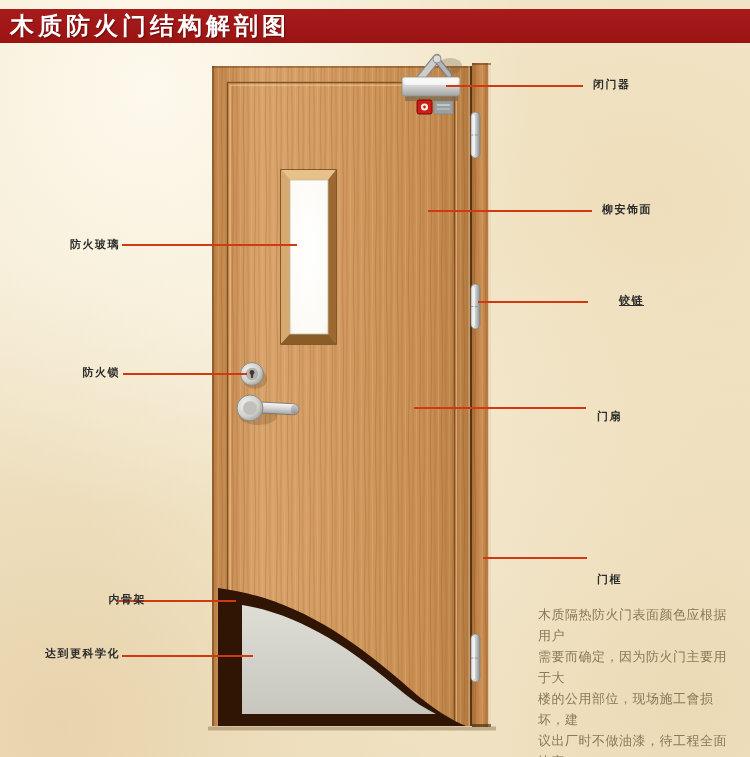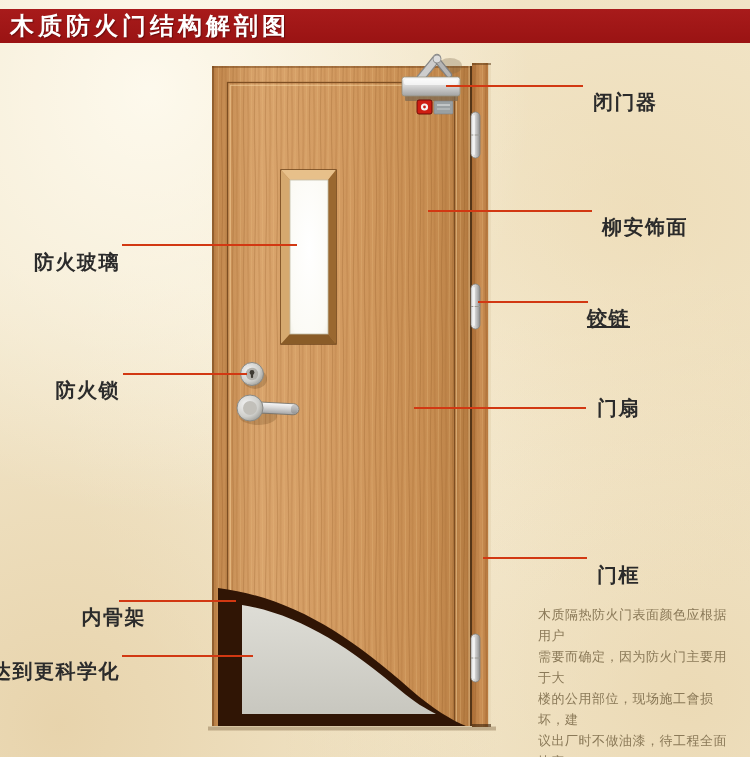--- a/index.html
+++ b/index.html
@@ -17,22 +17,22 @@
   .title-bar{
     position:absolute;left:0;top:9px;width:750px;height:34px;
     background:linear-gradient(#a81b1b,#9a1313);
     color:#ffffff;font-size:24px;font-weight:bold;line-height:34px;
     padding-left:10px;box-sizing:border-box;letter-spacing:4px;
     text-shadow:1px 1px 1px rgba(60,0,0,.5);
   }
   .door-svg{position:absolute;left:195px;top:48px;}
   .line{position:absolute;height:2px;background:#d23812;}
   .label{
-    position:absolute;font-size:20px;font-weight:600;color:#2b2b2b;
-    letter-spacing:1.5px;white-space:nowrap;margin-top:12px;
+    position:absolute;font-size:11px;font-weight:600;color:#2b2b2b;
+    letter-spacing:1.5px;white-space:nowrap;
   }
   .label-left{text-align:center;}
   .note{
     position:absolute;left:538px;top:604px;width:200px;
     font-size:13px;line-height:21px;color:#8a7958;
     white-space:pre-line;letter-spacing:.5px;
   }
 </style>
 </head>
 <body>
@@ -187,23 +187,23 @@
   <div class="line" style="left:478px;top:301px;width:110px;"></div>
   <div class="line" style="left:414px;top:407px;width:172px;"></div>
   <div class="line" style="left:483px;top:557px;width:104px;"></div>
   <div class="line" style="left:122px;top:244px;width:175px;"></div>
   <div class="line" style="left:123px;top:373px;width:124px;"></div>
   <div class="line" style="left:119px;top:600px;width:117px;"></div>
   <div class="line" style="left:122px;top:655px;width:131px;"></div>
 
   <div class="label" style="left:593px;top:77px;">闭门器</div>
   <div class="label" style="left:602px;top:202px;">柳安饰面</div>
-  <div class="label" style="left:587px;top:293px;text-decoration:underline;">铰链</div>
-  <div class="label" style="left:597px;top:383px;">门扇</div>
-  <div class="label" style="left:597px;top:550px;">门框</div>
+  <div class="label" style="left:619px;top:293px;text-decoration:underline;">铰链</div>
+  <div class="label" style="left:597px;top:409px;">门扇</div>
+  <div class="label" style="left:597px;top:572px;">门框</div>
 
   <div class="label label-left" style="right:630px;top:237px;">防火玻璃</div>
   <div class="label label-left" style="right:630px;top:365px;">防火锁</div>
   <div class="label label-left" style="right:604px;top:592px;">内骨架</div>
   <div class="label label-left" style="right:630px;top:646px;">达到更科学化</div>
 
   <div class="note">木质隔热防火门表面颜色应根据用户
 需要而确定，因为防火门主要用于大
 楼的公用部位，现场施工會损坏，建
 议出厂时不做油漆，待工程全面快完

